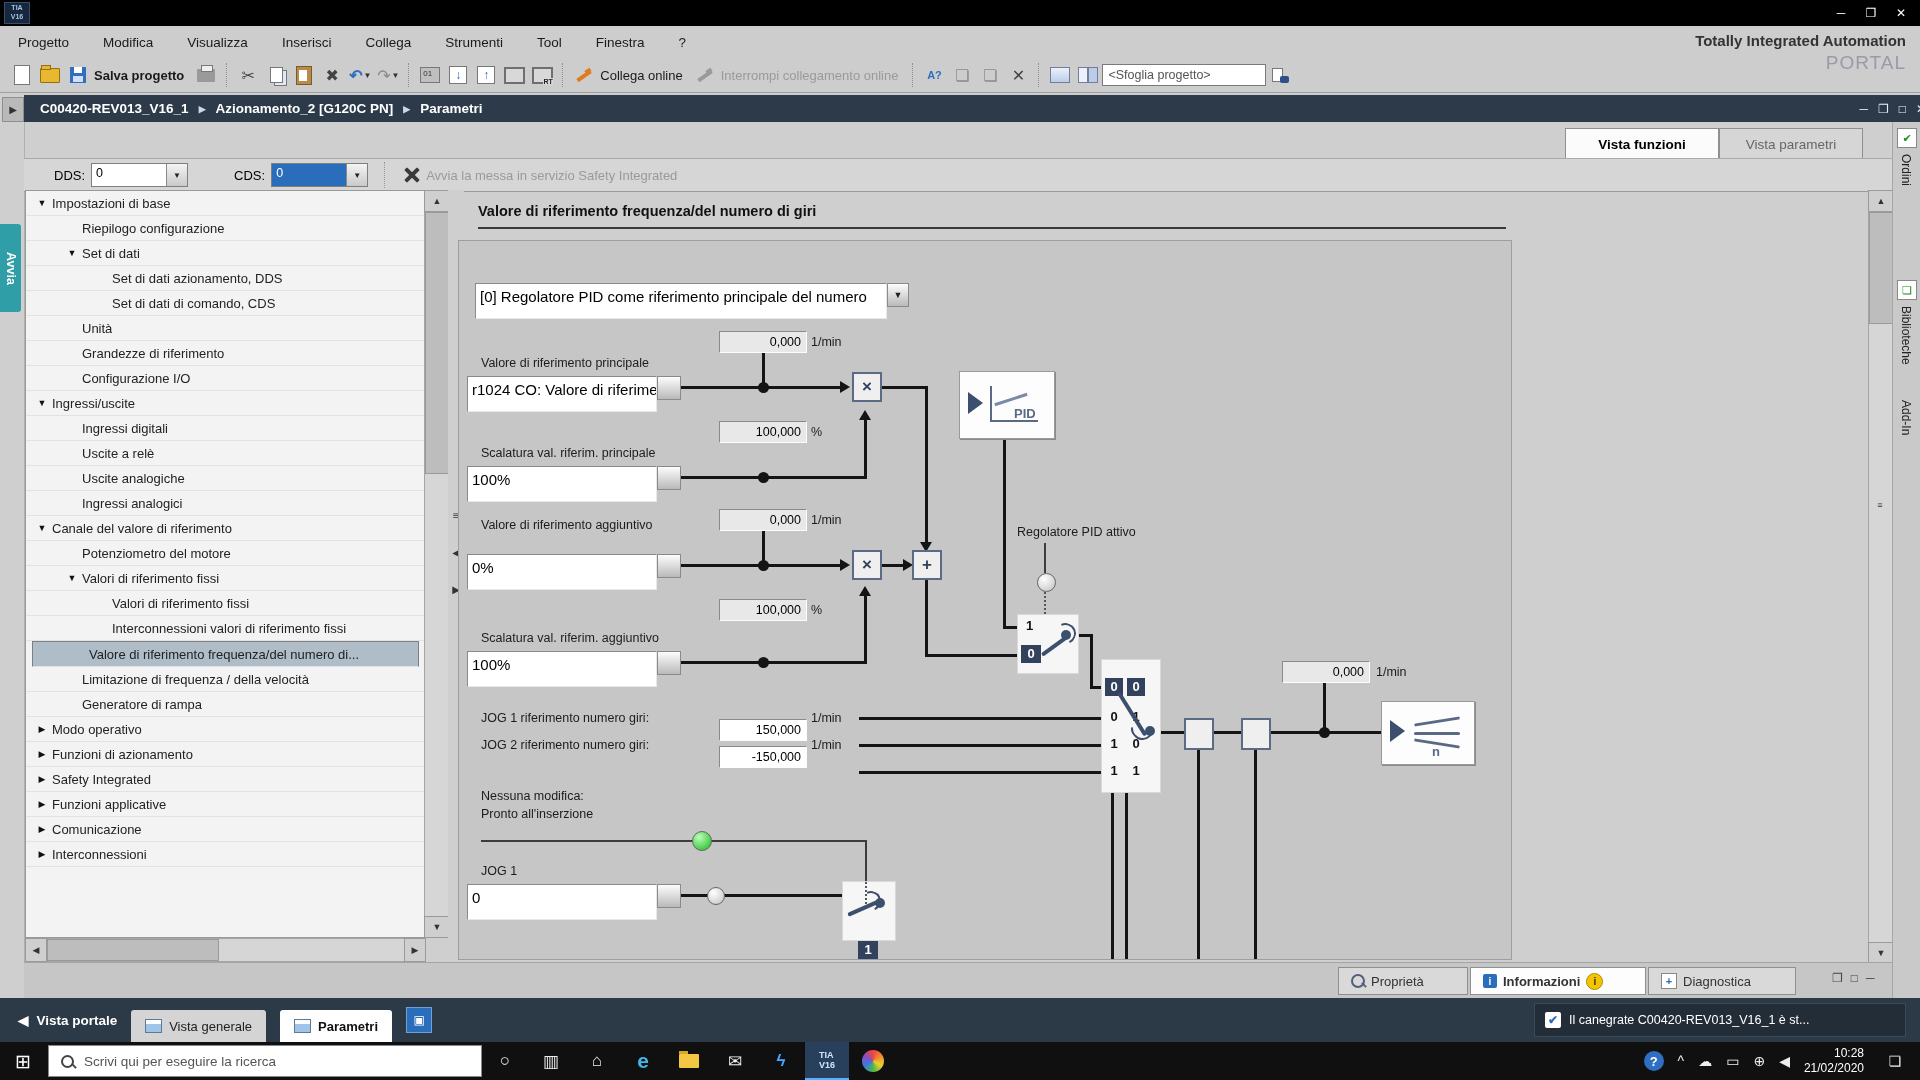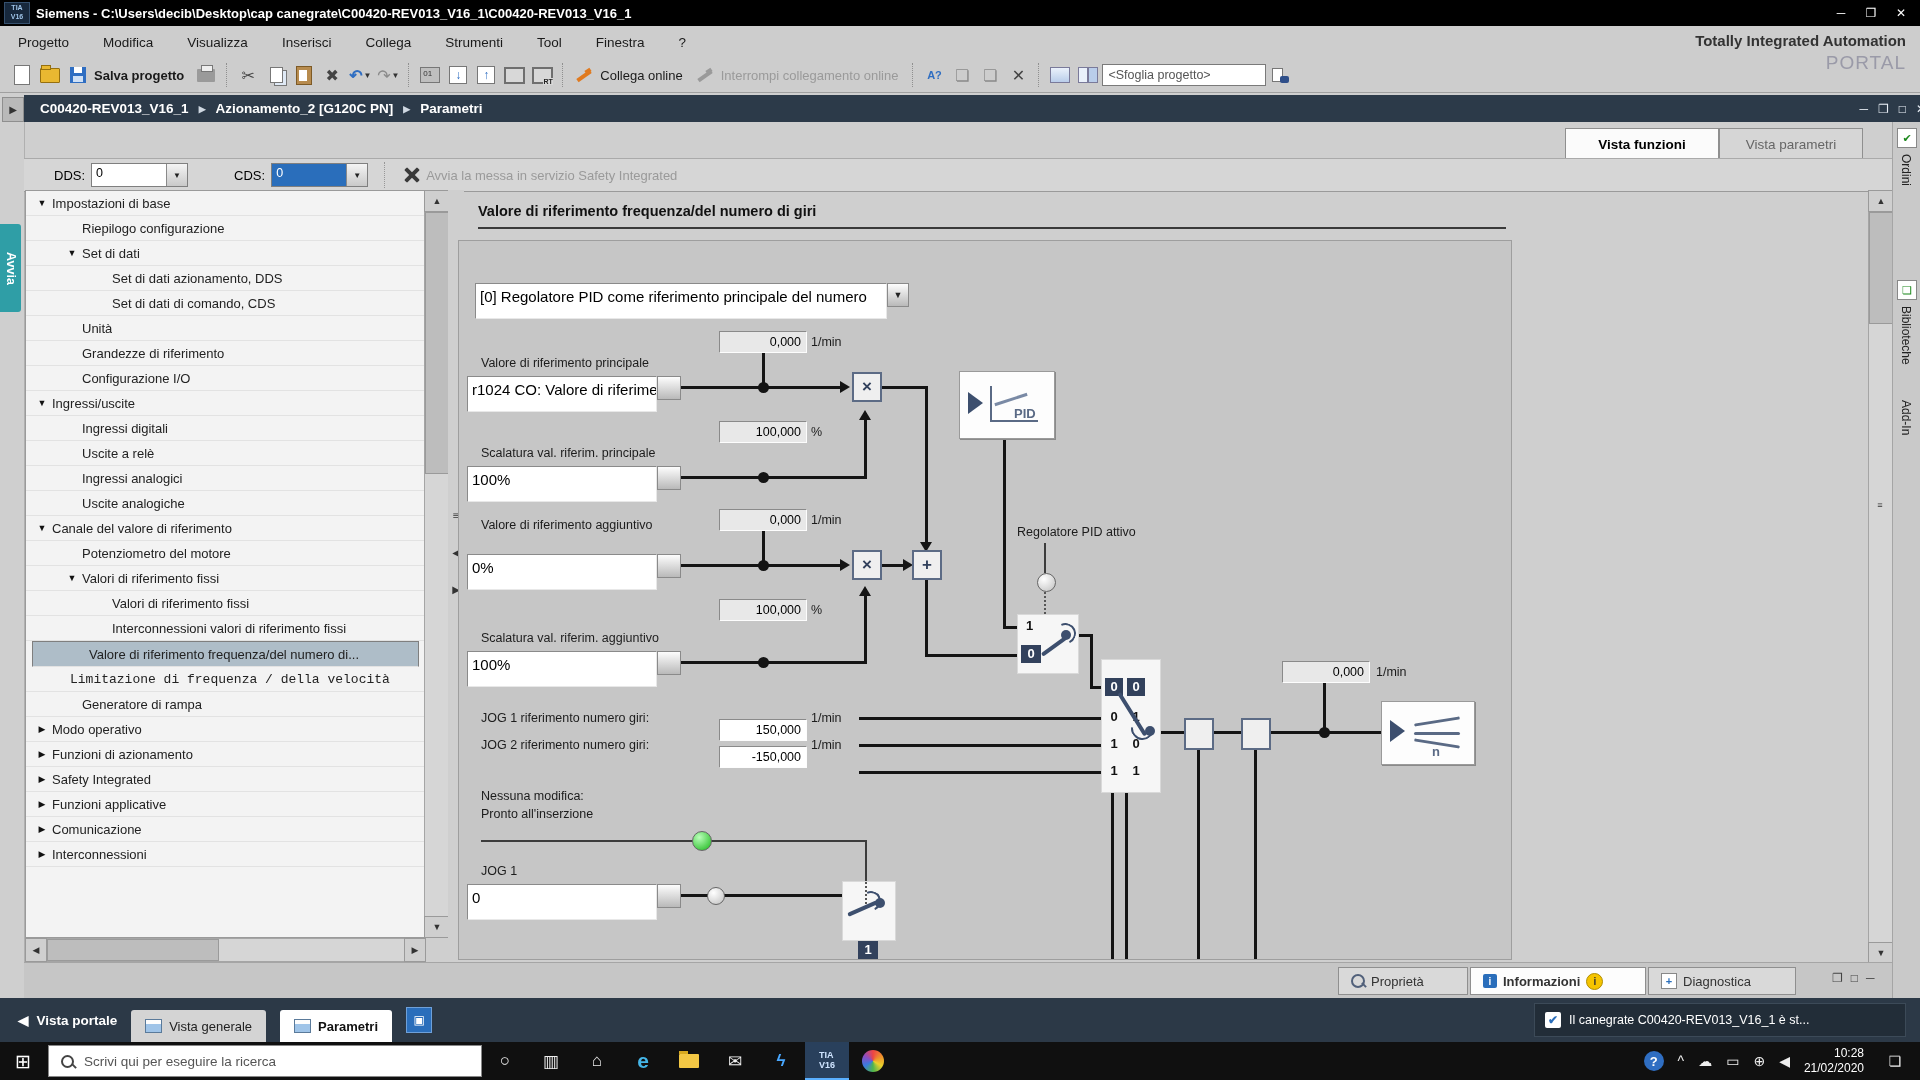--- a/index.html
+++ b/index.html
@@ -191,21 +191,20 @@
   .clock{text-align:right;font-size:12px;line-height:15px;color:#fff;}
   .notif{width:34px;height:38px;display:flex;align-items:center;justify-content:center;color:#eee;font-size:14px;}
 </style>
 </head>
 <body>
 
 <div id="app">
 
   <div class="titlebar">
     <span class="tia-badge">TIA<br>V16</span>
-    <span>Siemens  -  C:\Users\decib\Desktop\cap canegrate\C00420-REV013_V16_1\C00420-REV013_V16_1</span>
     <span class="win-ctrl">
       <span>─</span>
       <span>❐</span>
       <span>✕</span>
     </span>
   </div>
 
   <div class="menubar" id="menubar">
       <span>Progetto</span>
       <span>Modifica</span>
@@ -376,25 +375,25 @@
       <div class="trow" style="padding-left: 36px;">
         <span class="tarrow"></span>
         <span class="tlabel2">Ingressi digitali</span>
       </div>
       <div class="trow" style="padding-left: 36px;">
         <span class="tarrow"></span>
         <span class="tlabel2">Uscite a relè</span>
       </div>
       <div class="trow" style="padding-left: 36px;">
         <span class="tarrow"></span>
+        <span class="tlabel2">Uscite analogiche</span>
+      </div>
+      <div class="trow" style="padding-left: 36px;">
+        <span class="tarrow"></span>
         <span class="tlabel2">Ingressi analogici</span>
-      </div>
-      <div class="trow" style="padding-left: 36px;">
-        <span class="tarrow"></span>
-        <span class="tlabel2">Uscite analogiche</span>
       </div>
       <div class="trow" style="padding-left: 6px;">
         <span class="tarrow">▼</span>
         <span class="tlabel2">Canale del valore di riferimento</span>
       </div>
       <div class="trow" style="padding-left: 36px;">
         <span class="tarrow"></span>
         <span class="tlabel2">Potenziometro del motore</span>
       </div>
       <div class="trow" style="padding-left: 36px;">
@@ -406,21 +405,21 @@
         <span class="tlabel2">Valori di riferimento fissi</span>
       </div>
       <div class="trow" style="padding-left: 66px;">
         <span class="tarrow"></span>
         <span class="tlabel2">Interconnessioni valori di riferimento fissi</span>
       </div>
       <div class="trow sel" style="padding-left: 36px;">
         <span class="tarrow"></span>
         <span class="tlabel2">Valore di riferimento frequenza/del numero di...</span>
       </div>
-      <div class="trow" style="padding-left: 24px; font-family: Liberation Mono, monospace;">
+      <div class="trow" style="padding-left: 36px;">
         <span class="tarrow"></span>
         <span class="tlabel2">Limitazione di frequenza / della velocità</span>
       </div>
       <div class="trow" style="padding-left: 36px;">
         <span class="tarrow"></span>
         <span class="tlabel2">Generatore di rampa</span>
       </div>
       <div class="trow" style="padding-left: 6px;">
         <span class="tarrow">▶</span>
         <span class="tlabel2">Modo operativo</span>

